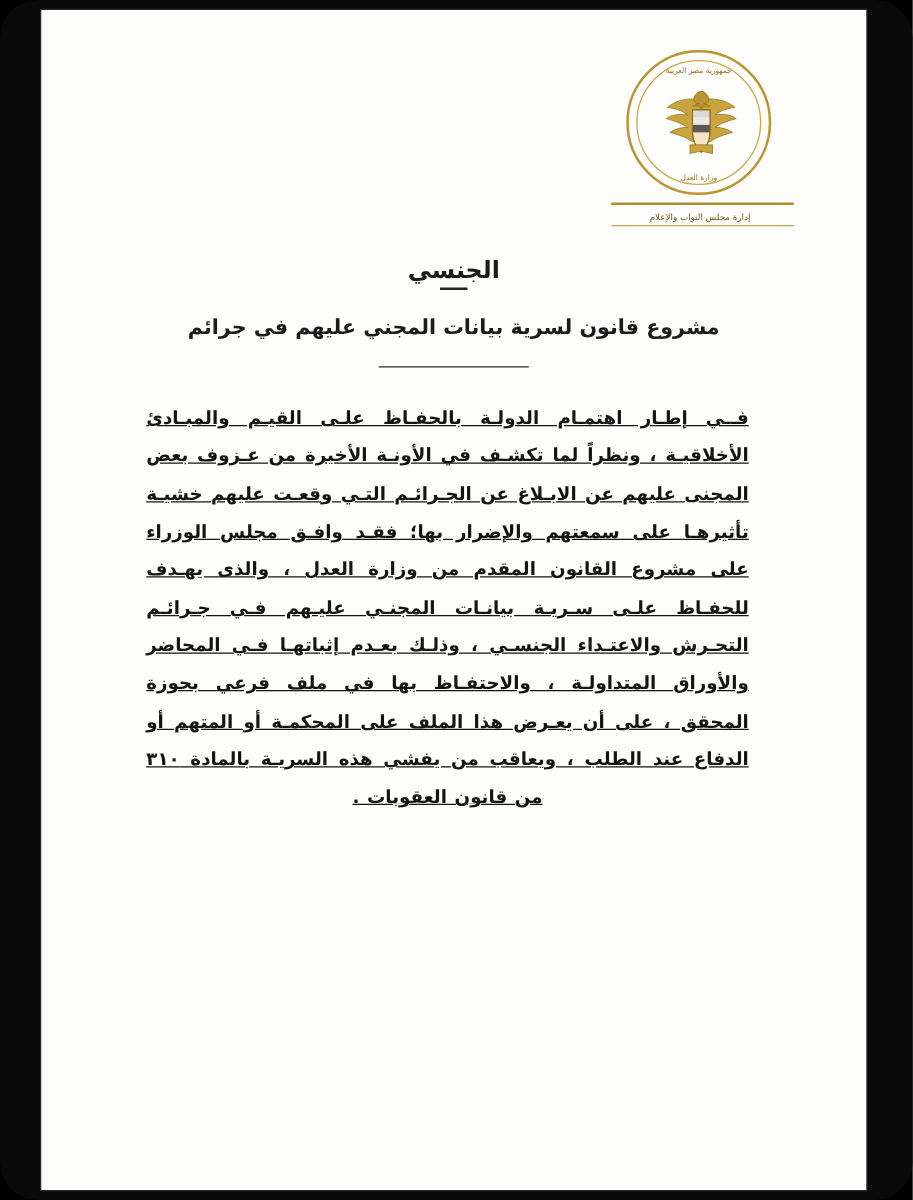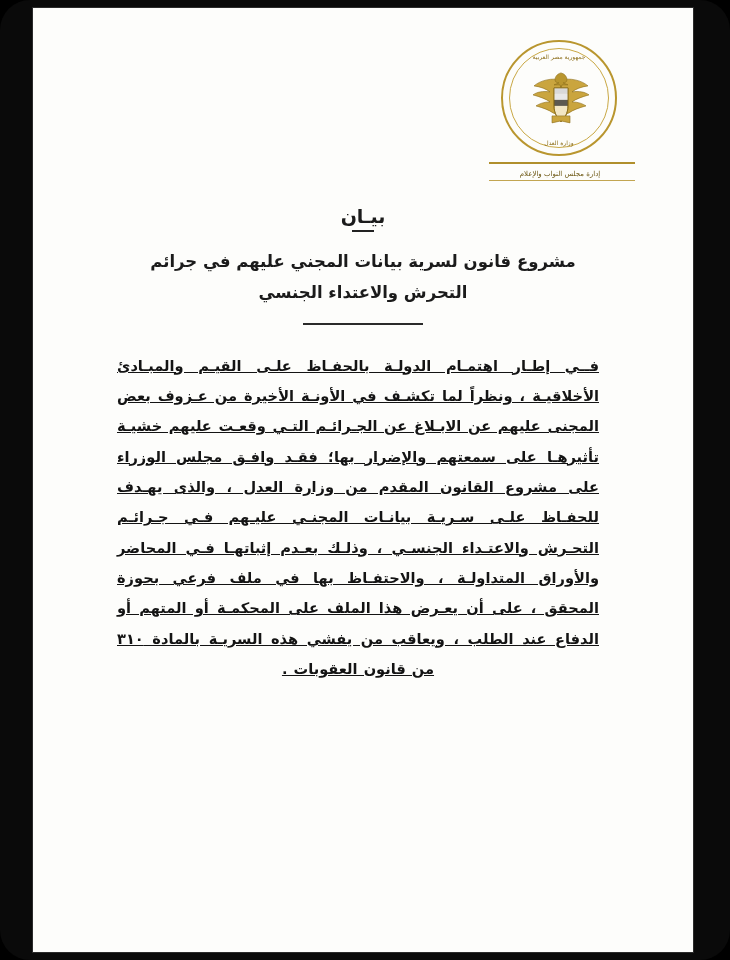--- a/index.html
+++ b/index.html
@@ -205,25 +205,24 @@
             <path d="M22 46 L40 46 L40 53 L31 51 L22 53 Z" fill="#caa53e" stroke="#8d6f1c" stroke-width="0.6"></path>
           </svg>
         </div>
 
         <div class="caption-rule"></div>
         <div class="emblem-caption">إدارة مجلس النواب والإعلام</div>
         <div class="caption-rule thin"></div>
       </div>
 
       <div class="titles">
-        <div class="doc-kicker">بيـان</div>
+        <div class="doc-kicker">الجنسي</div>
         <div class="kicker-dash"></div>
         <div class="doc-title">
           <div>مشروع قانون لسرية بيانات المجني عليهم في جرائم</div>
-          <div>التحرش والاعتداء الجنسي</div>
         </div>
         <div class="title-rule"></div>
       </div>
 
       <div class="body-text">
         <p>فــي إطـار اهتمـام الدولـﺔ بالحفـاظ علـى القيـم والمبـادئ الأخلاقيـﺔ ، ونظراً لما تكشـف في الأونـﺔ الأخيرة من عـزوف بعض المجنى عليهم عن الابـلاغ عن الجـرائـم التـي وقعـت عليهم خشيـﺔ تأثيرهـا على سمعتهم والإضرار بها؛ فقـد وافـق مجلس الوزراء على مشروع القانون المقدم من وزارة العدل ، والذى يهـدف للحفـاظ علـى سـريـﺔ بيانـات المجنـي عليـهم فـي جـرائـم التحـرش والاعتـداء الجنسـي ، وذلـك بعـدم إثباتهـا فـي المحاضر والأوراق المتداولـﺔ ، والاحتفـاظ بها في ملف فرعي بحوزة المحقق ، على أن يعـرض هذا الملف على المحكمـﺔ أو المتهم أو الدفاع عند الطلب ، ويعاقب من يفشي هذه السريـﺔ بالمادة ٣١٠ من قانون العقوبات .</p>
       </div>
 
     </div>
   </div>

